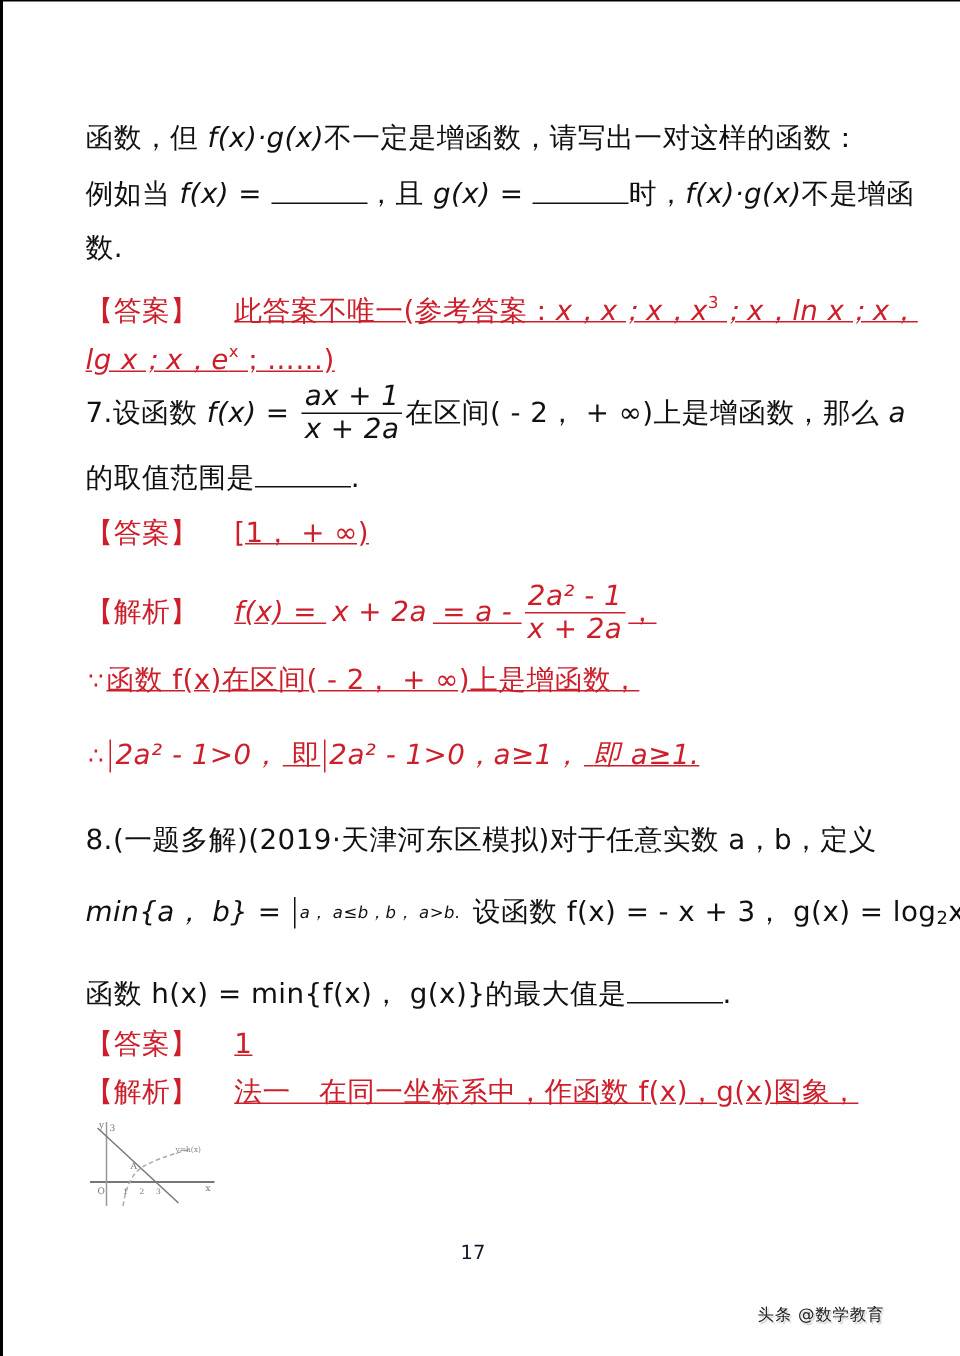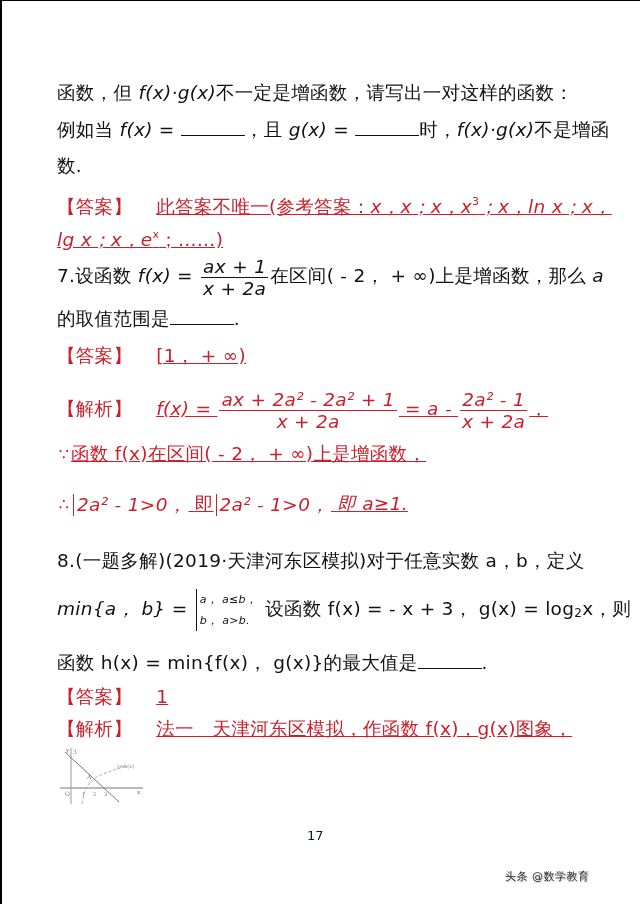--- a/index.html
+++ b/index.html
@@ -10,21 +10,21 @@
   .line { position: absolute; left: 57px; font-size: 18.5px; line-height: 26px; white-space: nowrap; letter-spacing: 0.3px; }
   .red { color: #cc1f2b; text-decoration: underline; }
   i, .it { font-style: italic; font-family: "DejaVu Sans", sans-serif; }
   .blank { display: inline-block; border-bottom: 1.5px solid #111; vertical-align: baseline; height: 1em; }
   .tag { display: inline-block; margin-right: 24px; }
   sup { font-size: 11px; vertical-align: 8px; }
   sub { font-size: 12px; vertical-align: -2px; }
   .frac { display: inline-flex; flex-direction: column; align-items: center; vertical-align: middle; margin: 0 2px; }
   .frac .num { border-bottom: 1.4px solid currentColor; padding: 0 2px; line-height: 21px; }
   .frac .den { padding: 0 2px; line-height: 21px; }
-  .sys { display: inline-flex; flex-direction: column; vertical-align: middle; border-left: 1.4px solid currentColor; padding-left: 3px; line-height: 22px; margin: 4px 2px; }
+  .sys { display: inline-flex; flex-direction: row; vertical-align: middle; border-left: 1.4px solid currentColor; padding-left: 3px; line-height: 22px; margin: 4px 2px; }
   .sys.small { font-size: 11px; line-height: 21px; }
   .therefore { display: inline-block; width: 14px; text-align: center; font-size: 16px; }
   .page-num { position: absolute; left: 307px; top: 828px; font-size: 13px; color: #0f172a; }
   .watermark { position: absolute; left: 505px; top: 869px; font-size: 11px; color: #222; text-shadow: 0 0 2px #fff, 1px 1px 1px #bbb; letter-spacing: 0.5px; }
   .graph { position: absolute; left: 55px; top: 744px; width: 90px; height: 62px; }
 </style>
 </head>
 <body>
 
 <div class="frame"></div>
@@ -52,36 +52,36 @@
     </span><span>在区间( - 2， + ∞)上是增函数，那么 </span><span class="it">a</span>
 </div>
 <div class="line" style="top:306px">
   <span>的取值范围是</span><span class="blank" style="width:64px"></span><span>.</span>
 </div>
 <div class="line red" style="top:343px">
   <span class="tag">【答案】</span><span>[1， + ∞)</span>
 </div>
 <div class="line red" style="top:386px;line-height:46px">
   <span class="tag">【解析】</span><span class="it">f(x) = </span><span class="frac">
-      <span class="num it">ax + 2a² - 2a² + 1</span>
       <span class="den it">x + 2a</span>
     </span><span class="it"> = a - </span><span class="frac">
       <span class="num it">2a² - 1</span>
       <span class="den it">x + 2a</span>
     </span><span>，</span>
 </div>
 <div class="line red" style="top:441px">
   <span class="therefore">∵</span><span>函数 f(x)在区间( - 2， + ∞)上是增函数，</span>
 </div>
 <div class="line red" style="top:480px;line-height:48px">
   <span class="therefore">∴</span><span class="sys">
       <span class="it">2a² - 1&gt;0，</span>
     </span>
   <span>即</span><span class="sys">
       <span class="it">2a² - 1&gt;0，</span>
+      <span class="it">a≥1，</span>
     </span>
   <span class="it">即 a≥1.</span>
 </div>
 
 <div class="line" style="top:548px">
   <span>8.(一题多解)(2019·天津河东区模拟)对于任意实数 a，b，定义</span>
 </div>
 <div class="line" style="top:585px;line-height:48px">
   <span class="it">min{a， b} = </span><span class="sys small">
       <span class="it">a， a≤b，</span>
@@ -89,21 +89,21 @@
     </span>
   <span>设函数 f(x) = - x + 3， g(x) = log</span><sub>2</sub><span>x，则</span>
 </div>
 <div class="line" style="top:650px">
   <span>函数 h(x) = min{f(x)， g(x)}的最大值是</span><span class="blank" style="width:64px"></span><span>.</span>
 </div>
 <div class="line red" style="top:684px">
   <span class="tag">【答案】</span><span>1</span>
 </div>
 <div class="line red" style="top:716px">
-  <span class="tag">【解析】</span><span>法一　天津河东区模拟，作函数 f(x)，g(x)图象，</span>
+  <span class="tag">【解析】</span><span>法一　在同一坐标系中，作函数 f(x)，g(x)图象，</span>
 </div>
 
 <div class="graph">
   <svg width="90" height="62" viewBox="0 0 90 62">
 
     <line x1="5" y1="44" x2="88" y2="44" stroke="#777" stroke-width="1.2"></line>
     <line x1="16" y1="60" x2="16" y2="4" stroke="#999" stroke-width="1"></line>
 
     <line x1="10" y1="8" x2="64" y2="58" stroke="#777" stroke-width="1"></line>
 

